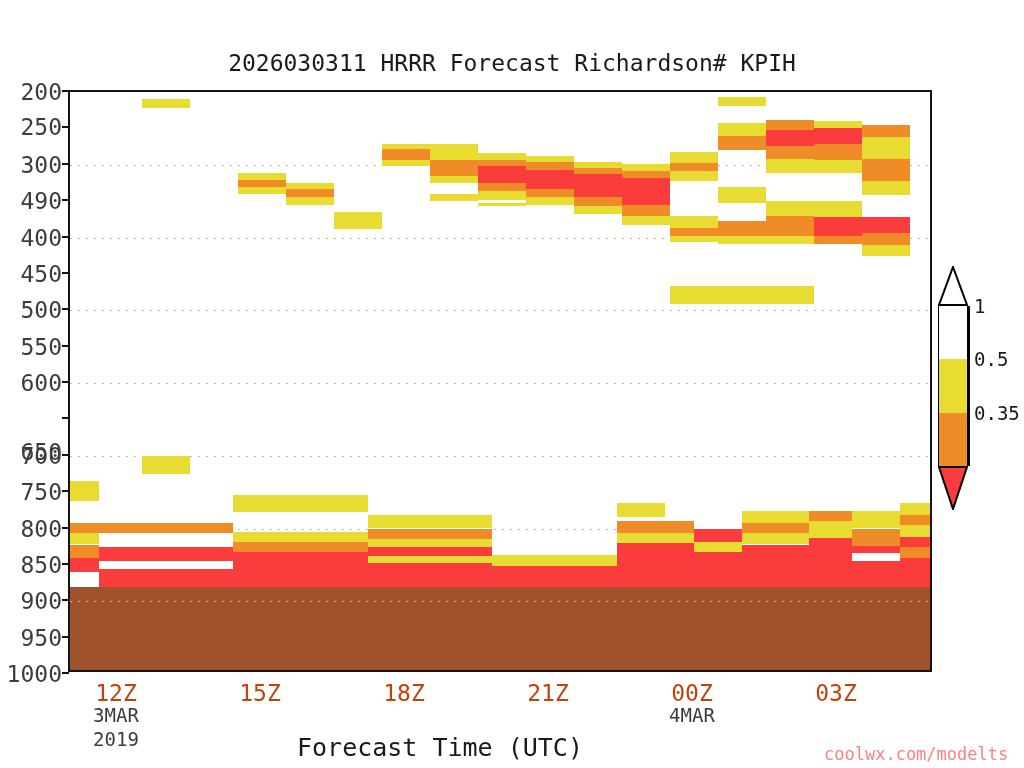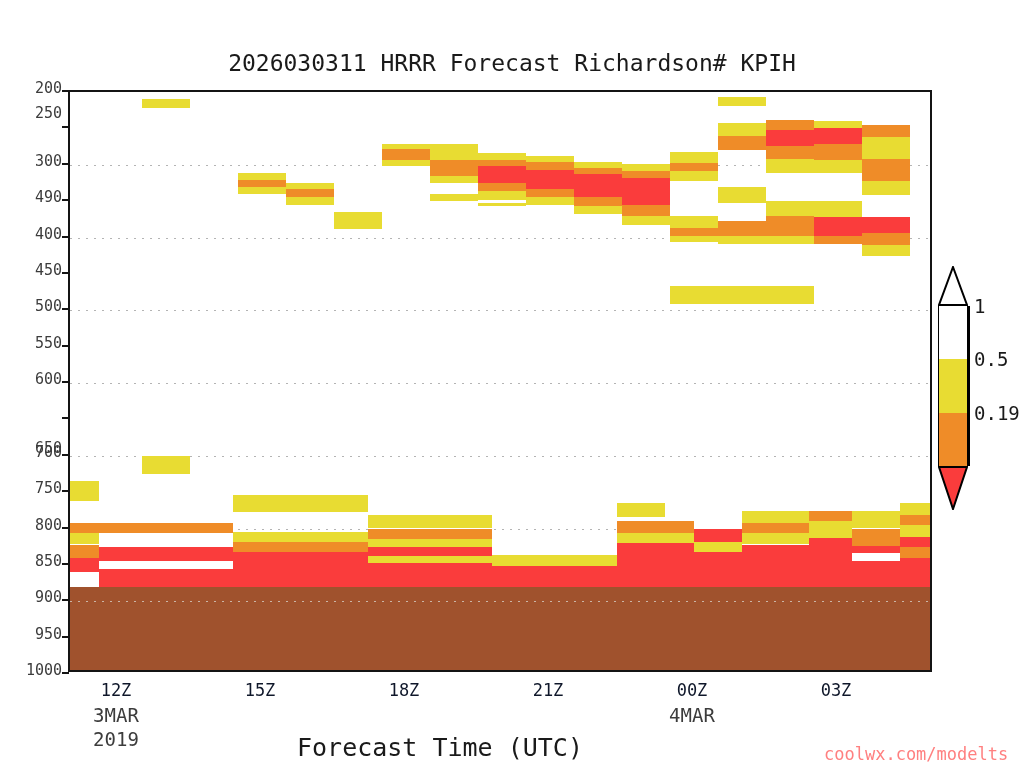--- a/index.html
+++ b/index.html
@@ -31,29 +31,29 @@
     pointer-events:none;
   }
   #grid-layer{position:absolute;left:0;top:0;width:100%;height:100%;}
 
   
   #terrain{position:absolute;left:0;width:100%;}
 
   
   .ylabel{
     position:absolute;right:0;text-align:right;
-    font-size:15px;color:#3c3c3c;white-space:nowrap;
+    font-size:23px;color:#3c3c3c;white-space:nowrap;
   }
   #y-axis{position:absolute;left:0;top:90px;width:62px;height:582px;}
   .ytick{position:absolute;left:62px;width:7px;height:2px;background:#141414;}
   #y-ticks{position:absolute;left:0;top:90px;width:70px;height:582px;}
 
   
   #x-axis{position:absolute;left:0;top:672px;width:1024px;height:80px;}
-  .xlabel{position:absolute;text-align:left;font-size:17px;color:#0f172a;
+  .xlabel{position:absolute;text-align:left;font-size:23px;color:#c2410c;
           transform:translateX(-50%);white-space:nowrap;}
   .xsub{position:absolute;text-align:center;font-size:19px;color:#3c3c3c;
         transform:translateX(-50%);white-space:nowrap;}
 
   #x-axis-title{
     position:absolute;left:0;top:733px;width:880px;text-align:center;
     font-size:25px;color:#1a1a1a;
   }
 
   
@@ -73,21 +73,21 @@
 </style>
 </head>
 <body>
 
 <div id="root">
 
   <div id="chart-title">2026030311 HRRR Forecast Richardson# KPIH</div>
 
   <div id="y-axis">
       <div class="ylabel" style="top: -11px;">200</div>
-      <div class="ylabel" style="top: 14px;">250</div>
+      <div class="ylabel" style="top: 24px;">250</div>
       <div class="ylabel" style="top: 61.75px;">300</div>
       <div class="ylabel" style="top: 98.125px;">490</div>
       <div class="ylabel" style="top: 134.5px;">400</div>
       <div class="ylabel" style="top: 170.875px;">450</div>
       <div class="ylabel" style="top: 207.25px;">500</div>
       <div class="ylabel" style="top: 243.625px;">550</div>
       <div class="ylabel" style="top: 280px; margin-left: 36px;">600</div>
       <div class="ylabel" style="top: 316.375px; margin-top: 33px;">650</div>
       <div class="ylabel" style="top: 352.75px;">700</div>
       <div class="ylabel" style="top: 389.125px;">750</div>
@@ -273,21 +273,21 @@
           <polygon points="15,1 29,39 1,39" fill="#ffffff" stroke="#000" stroke-width="2"></polygon>
         </svg></div>
       <div class="cbseg" style="top: 0px; height: 53.3333px; background: rgb(255, 255, 255);"></div>
       <div class="cbtick" style="top: 0px; height: 53.3333px;"></div>
       <div class="cblabel" style="top: 0px;">1</div>
       <div class="cbseg" style="top: 53.3333px; height: 53.3333px; background: rgb(232, 220, 50);"></div>
       <div class="cbtick" style="top: 53.3333px; height: 53.3333px;"></div>
       <div class="cblabel" style="top: 53.3333px;">0.5</div>
       <div class="cbseg" style="top: 106.667px; height: 53.3333px; background: rgb(239, 140, 40);"></div>
       <div class="cbtick" style="top: 106.667px; height: 53.3333px;"></div>
-      <div class="cblabel" style="top: 106.667px;">0.19</div>
+      <div class="cblabel" style="top: 106.667px;">0.35</div>
       <div class="cbcap" style="top: 160px;"><svg width="30" height="44" viewBox="0 0 30 44">
           <polygon points="1,1 29,1 15,43" fill="#fa3c3c" stroke="#000" stroke-width="2"></polygon>
         </svg></div>
     </div>
 
   <div id="watermark">coolwx.com/modelts</div>
 
 </div>
 
 </body></html>

